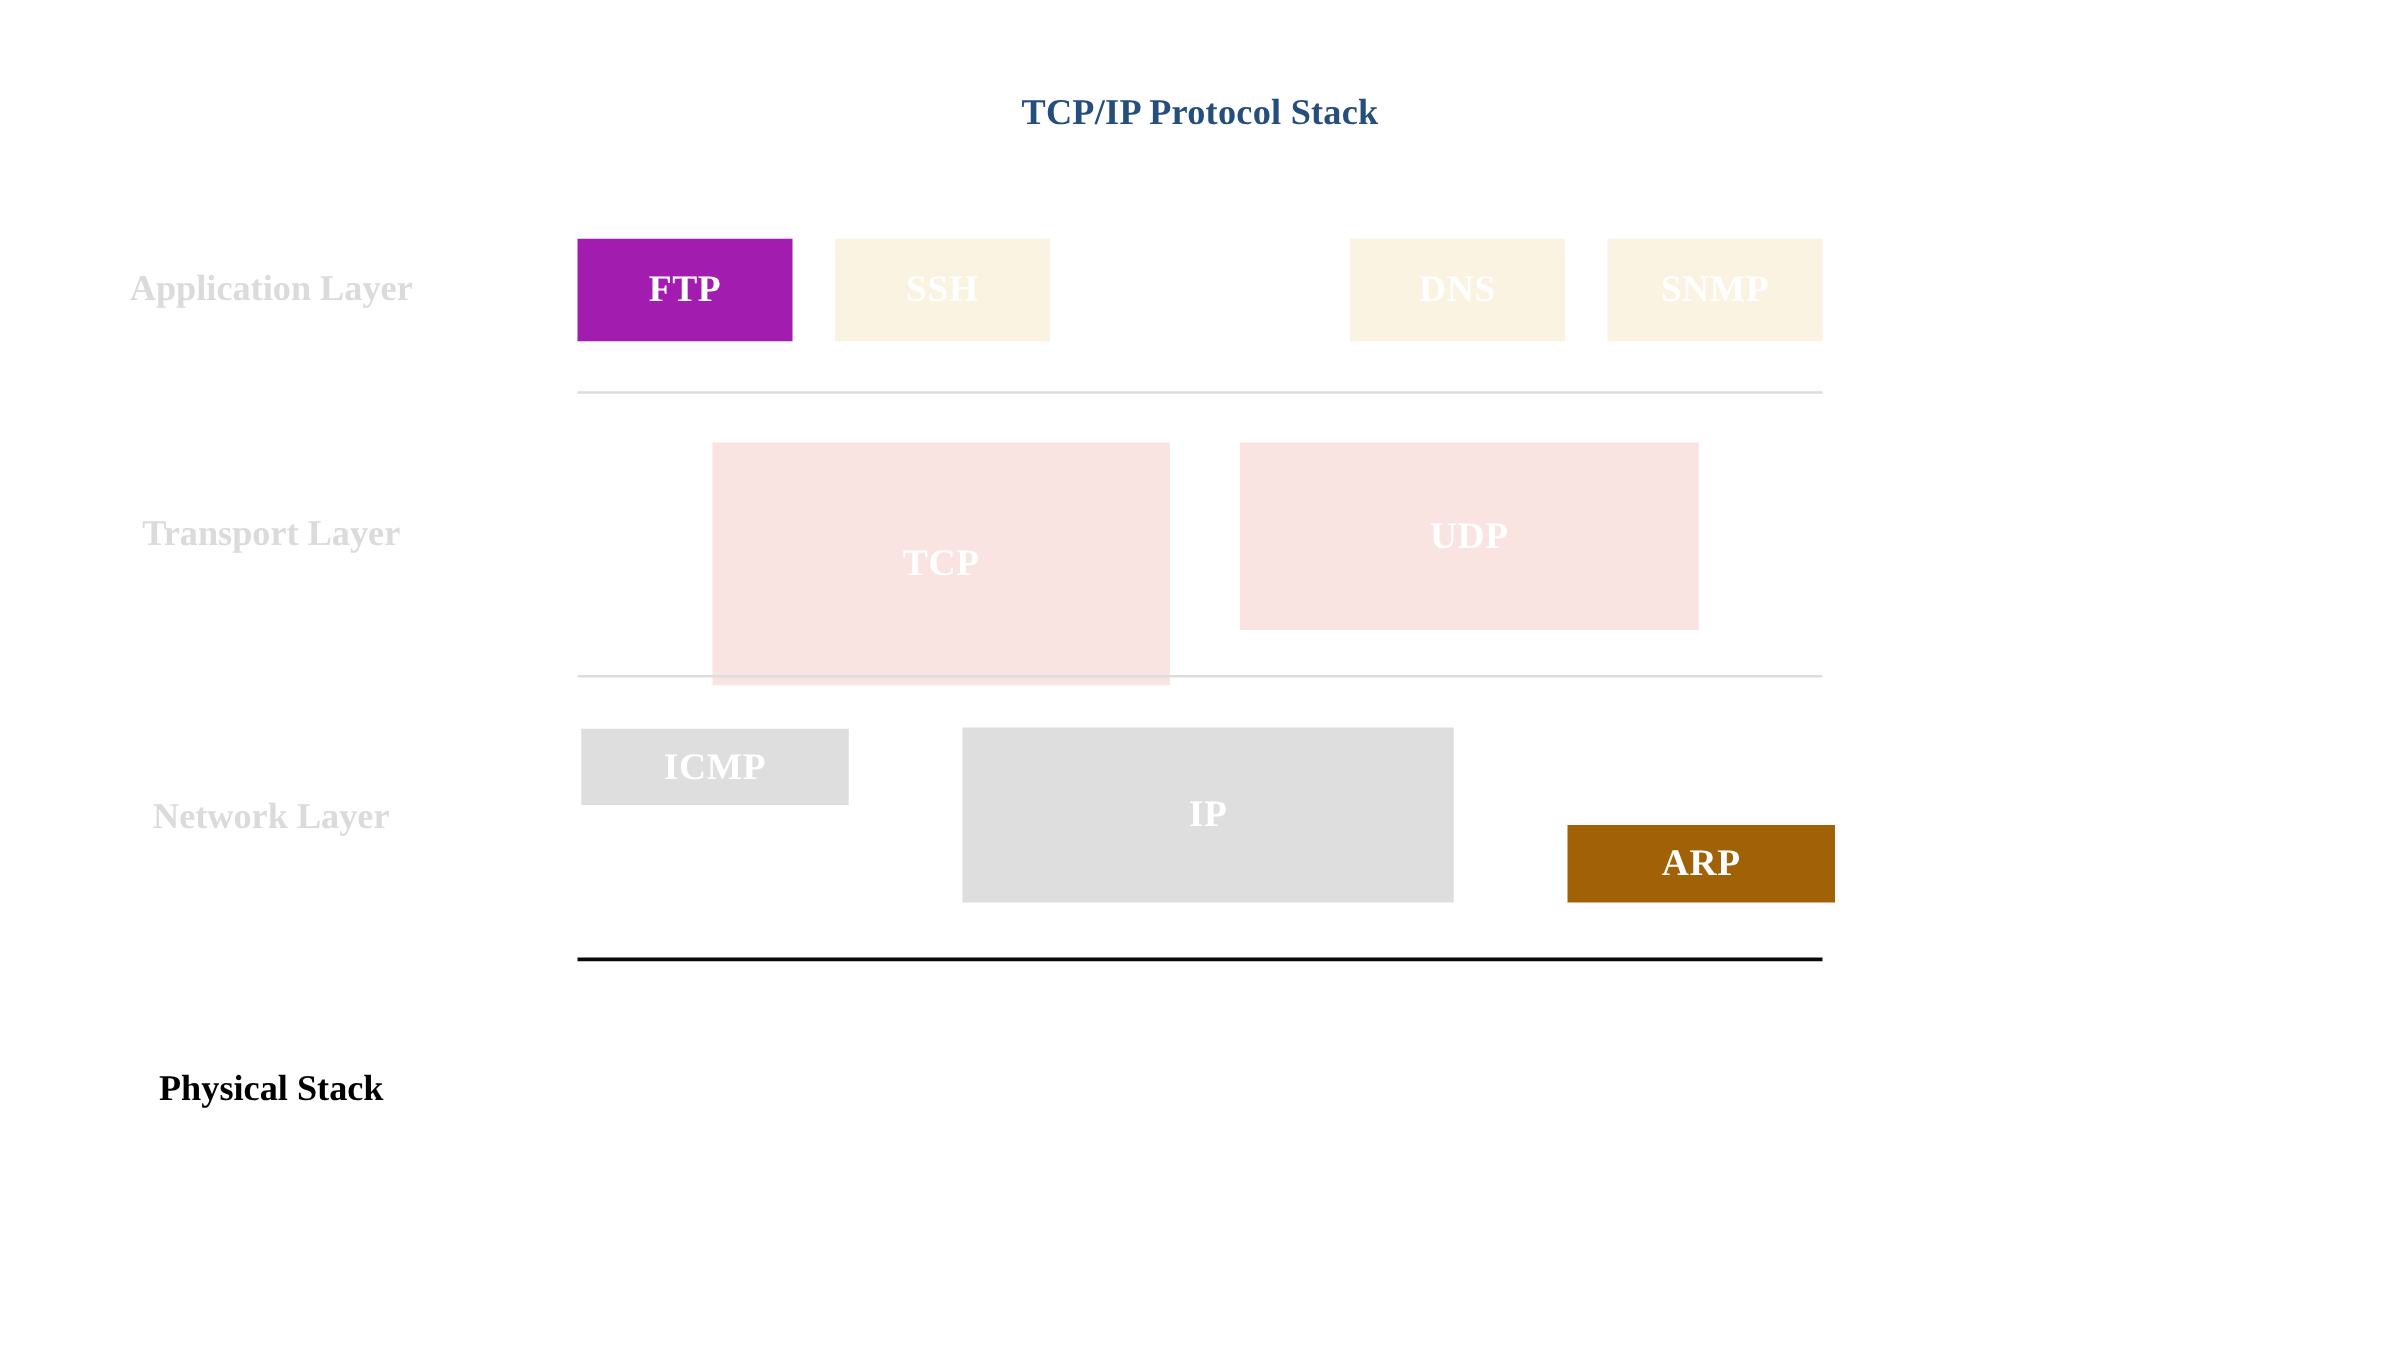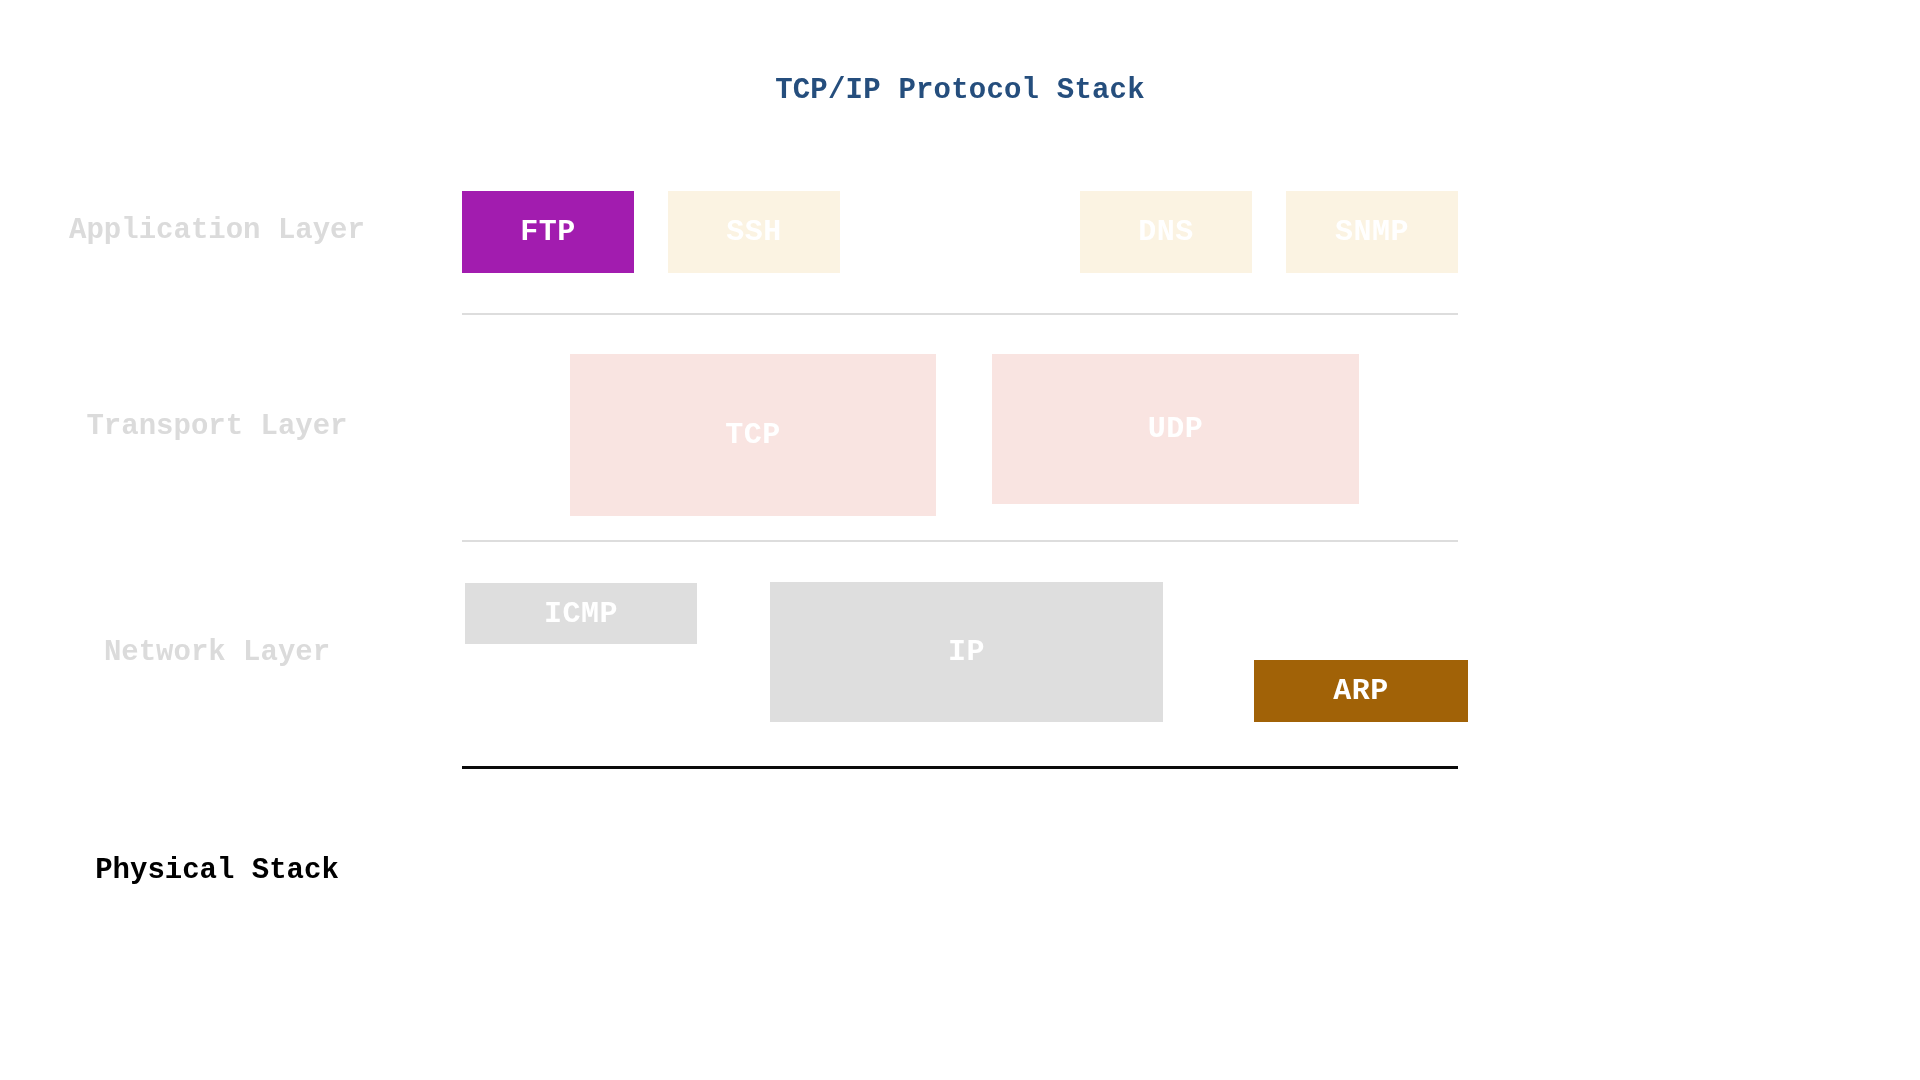--- a/index.html
+++ b/index.html
@@ -1,21 +1,21 @@
 <!DOCTYPE html>
 <html><head>
 <meta charset="utf-8">
 <style>
   html, body { margin: 0; padding: 0; background: #ffffff; }
   .canvas {
     position: relative;
     width: 1920px;
     height: 1080px;
     background: #ffffff;
-    font-family: Liberation Mono, monospace;
+    font-family: Liberation Serif, serif;
     overflow: hidden;
   }
   .title {
     position: absolute;
     top: 74px;
     left: 0;
     width: 100%;
     text-align: center;
     font-size: 29px;
     font-weight: bold;
@@ -44,24 +44,24 @@
     font-weight: bold;
     letter-spacing: 0.5px;
   }
   
   #box-ftp    { left: 462px;  top: 191px; width: 172px; height: 82px; }
   #box-ssh    { left: 668px;  top: 191px; width: 172px; height: 82px; }
   #box-telnet { left: 874px;  top: 191px; width: 172px; height: 82px; }
   #box-dns    { left: 1080px; top: 191px; width: 172px; height: 82px; }
   #box-snmp   { left: 1286px; top: 191px; width: 172px; height: 82px; }
   
-  #box-tcp { left: 570px; top: 354px; width: 366px; height: 162px; }
+  #box-tcp { left: 570px; top: 354px; width: 366px; height: 194px; }
   #box-udp { left: 992px; top: 354px; width: 367px; height: 150px; }
   
-  #box-icmp { left: 465px;  top: 583px; width: 232px; height: 61px; }
+  #box-icmp { left: 465px;  top: 583px; width: 214px; height: 61px; }
   #box-ip   { left: 770px;  top: 582px; width: 393px; height: 140px; }
   #box-arp  { left: 1254px; top: 660px; width: 214px; height: 62px; }
   
   #box-ethernet { left: 501px; top: 818px; width: 940px; height: 100px; font-size: 28px; letter-spacing: 0.5px; }
 
   .divider {
     position: absolute;
     left: 462px;
     width: 996px;
   }

